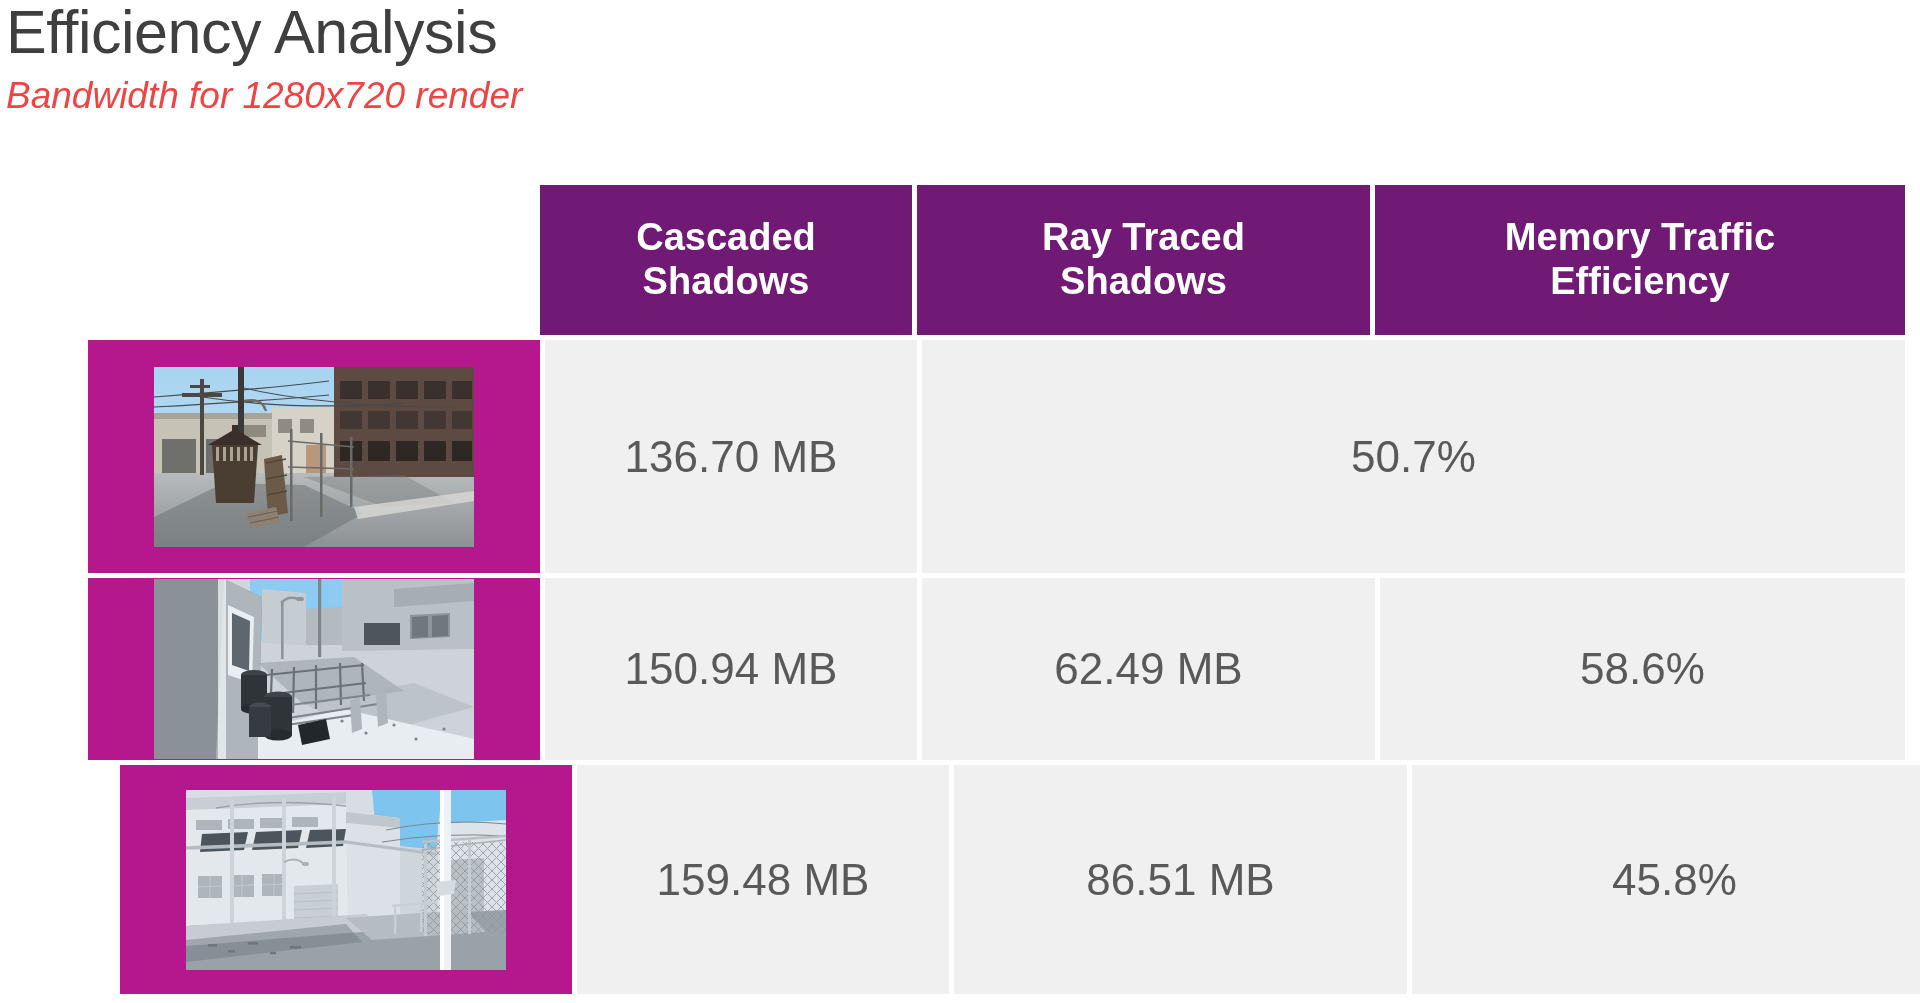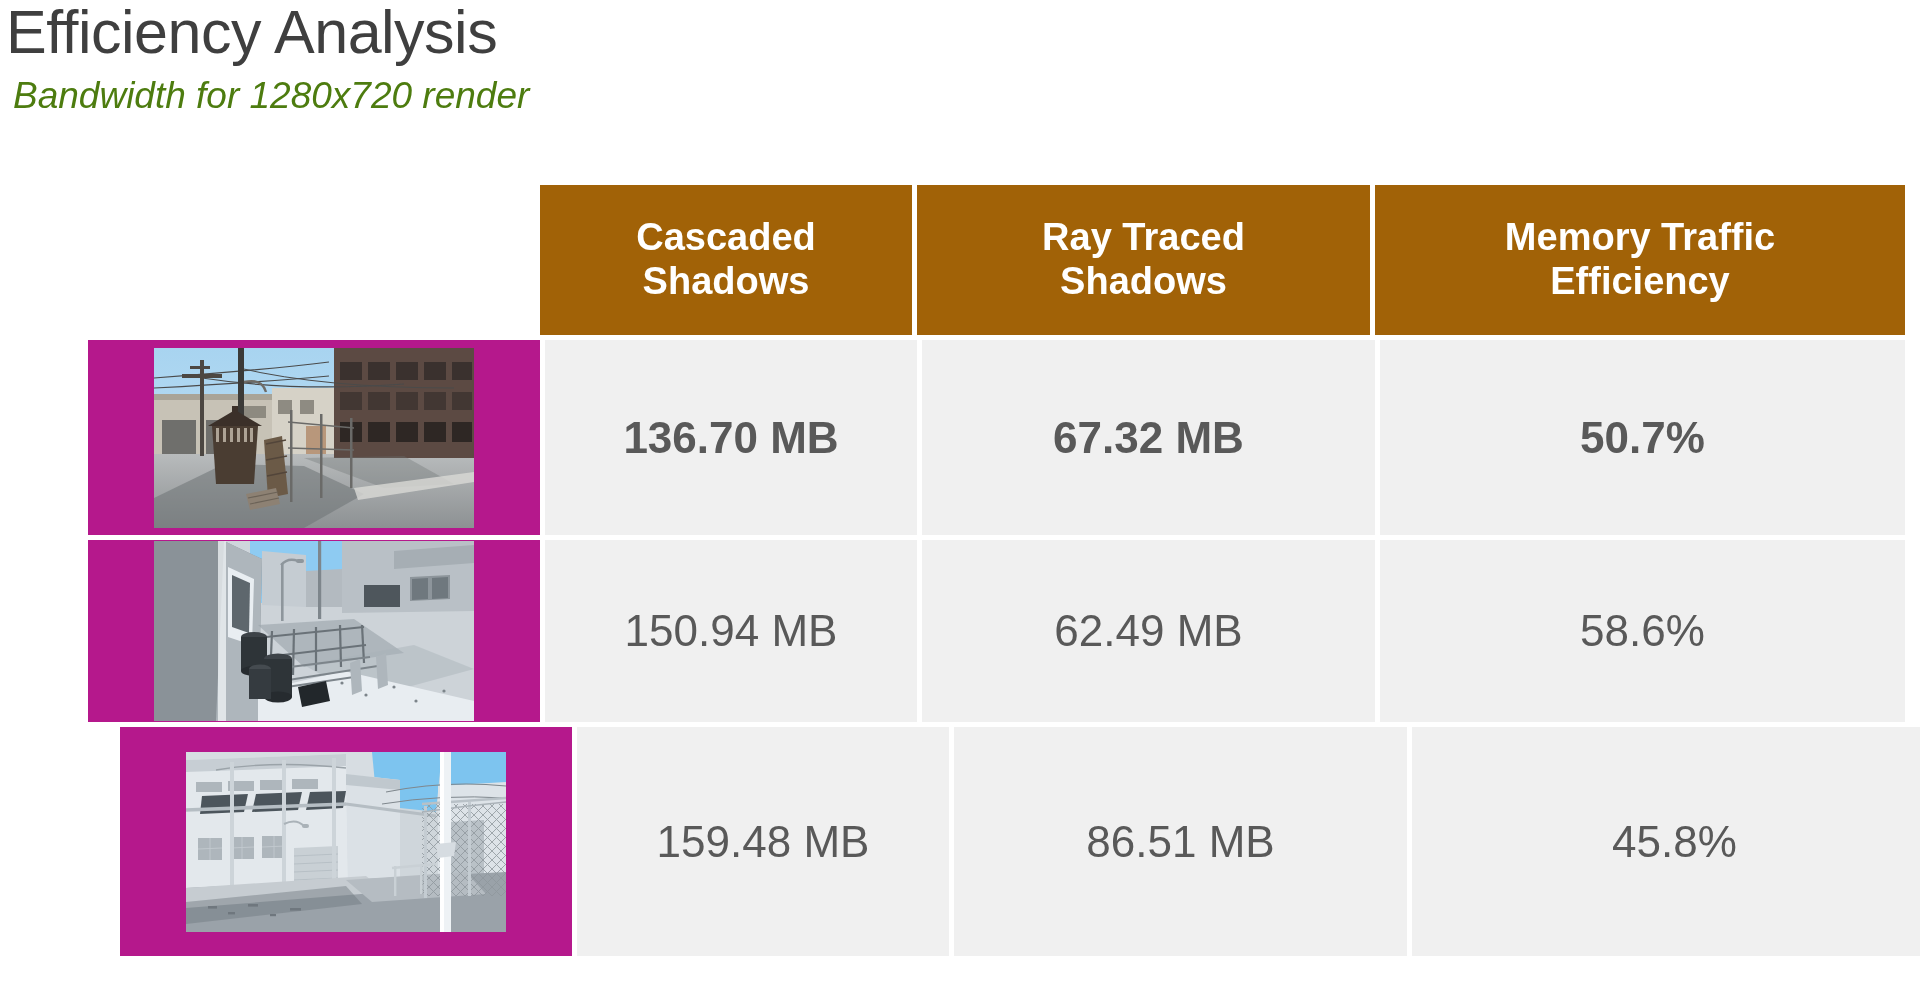--- a/index.html
+++ b/index.html
@@ -28,23 +28,23 @@
     font-weight: normal;
     color: #3f3f3f;
     letter-spacing: -0.5px;
     line-height: 1.0;
     margin: 0;
     white-space: nowrap;
   }
   .slide-subtitle {
     font-size: 37px;
     font-style: italic;
-    color: #4d7c0f;
+    color: #ef4444;
     line-height: 1.0;
-    margin: 7px;
+    margin: 0;
     margin-top: 14px;
     white-space: nowrap;
   }
 
   
   .table {
     position: absolute;
     left: 88px;
     top: 185px;
     width: 1817px;
@@ -55,21 +55,21 @@
     height: 150px;
     width: 100%;
   }
   .th-spacer {
     width: 452px;
     flex: 0 0 452px;
     background: #ffffff;
   }
   .th {
     flex: 1 1 0;
-    background: #a16207;
+    background: #701a75;
     color: #ffffff;
     font-size: 38px;
     font-weight: bold;
     line-height: 1.15;
     display: flex;
     align-items: center;
     justify-content: center;
     text-align: center;
     margin-left: 5px;
     box-sizing: border-box;
@@ -78,21 +78,21 @@
   .th.first { margin-left: 0; }
   .th-col-1 { flex: 0 0 372px; }
   .th-col-2 { flex: 0 0 453px; }
   .th-col-3 { flex: 1 1 0; }
 
   .trow {
     display: flex;
     width: 100%;
     margin-top: 5px;
   }
-  .trow.r1 { height: 195px; font-weight: bold; }
+  .trow.r1 { height: 233px; }
   .trow.r2 { height: 182px; justify-content: center; }
   .trow.r3 { height: 229px; padding-left: 32px; }
 
   .cell-thumb {
     width: 452px;
     flex: 0 0 452px;
     background: #b5188c;
     display: flex;
     align-items: center;
     justify-content: center;
@@ -235,21 +235,20 @@
         <rect x="136" y="62" width="2.5" height="92" fill="#6a6a68"></rect>
         <rect x="166" y="66" width="2.5" height="84" fill="#6a6a68"></rect>
         <rect x="196" y="70" width="2.5" height="70" fill="#6a6a68"></rect>
         <path d="M134 74 L200 80" stroke="#6a6a68" stroke-width="1.4"></path>
         <path d="M134 100 L200 102" stroke="#6a6a68" stroke-width="1.4"></path>
 
         <path d="M200 140 L320 124 L320 134 L204 152 Z" fill="#d9d9d6" opacity="0.8"></path>
       </svg>
     </div>
     <div class="td td-col-1">136.70 MB</div>
-    <div class="td td-col-2">67.32 MB</div>
     <div class="td td-col-3">50.7%</div>
   </div>
 
   <div class="trow r2">
     <div class="cell-thumb">
       <svg class="thumb" viewBox="0 0 320 180" preserveAspectRatio="none">
         <rect x="0" y="0" width="320" height="180" fill="#cfd6dc"></rect>
 
         <rect x="96" y="0" width="62" height="62" fill="#8ecbf2"></rect>
         <rect x="158" y="0" width="30" height="44" fill="#8ecbf2"></rect>

